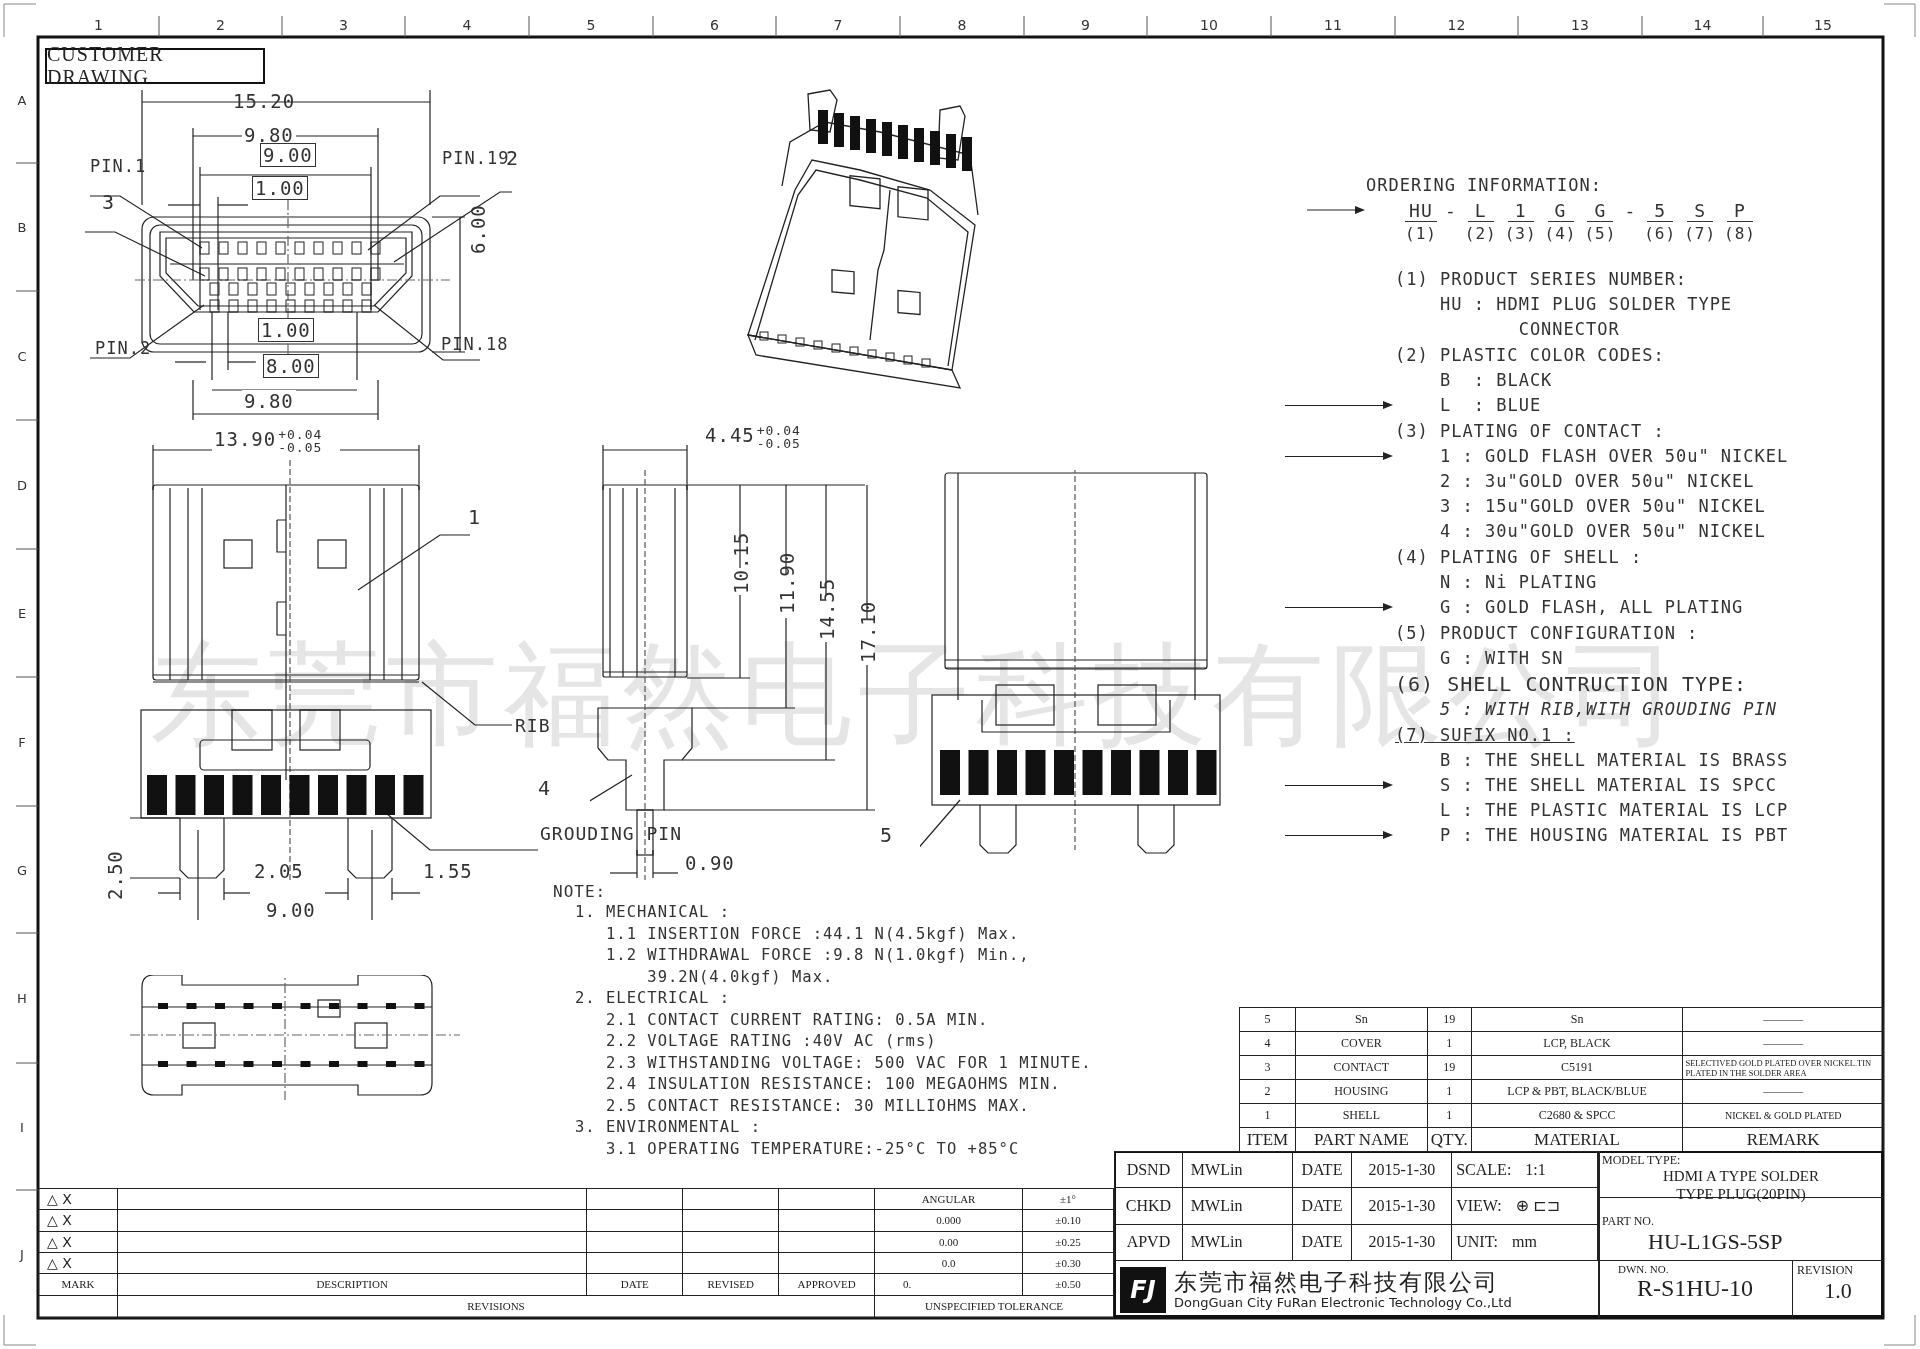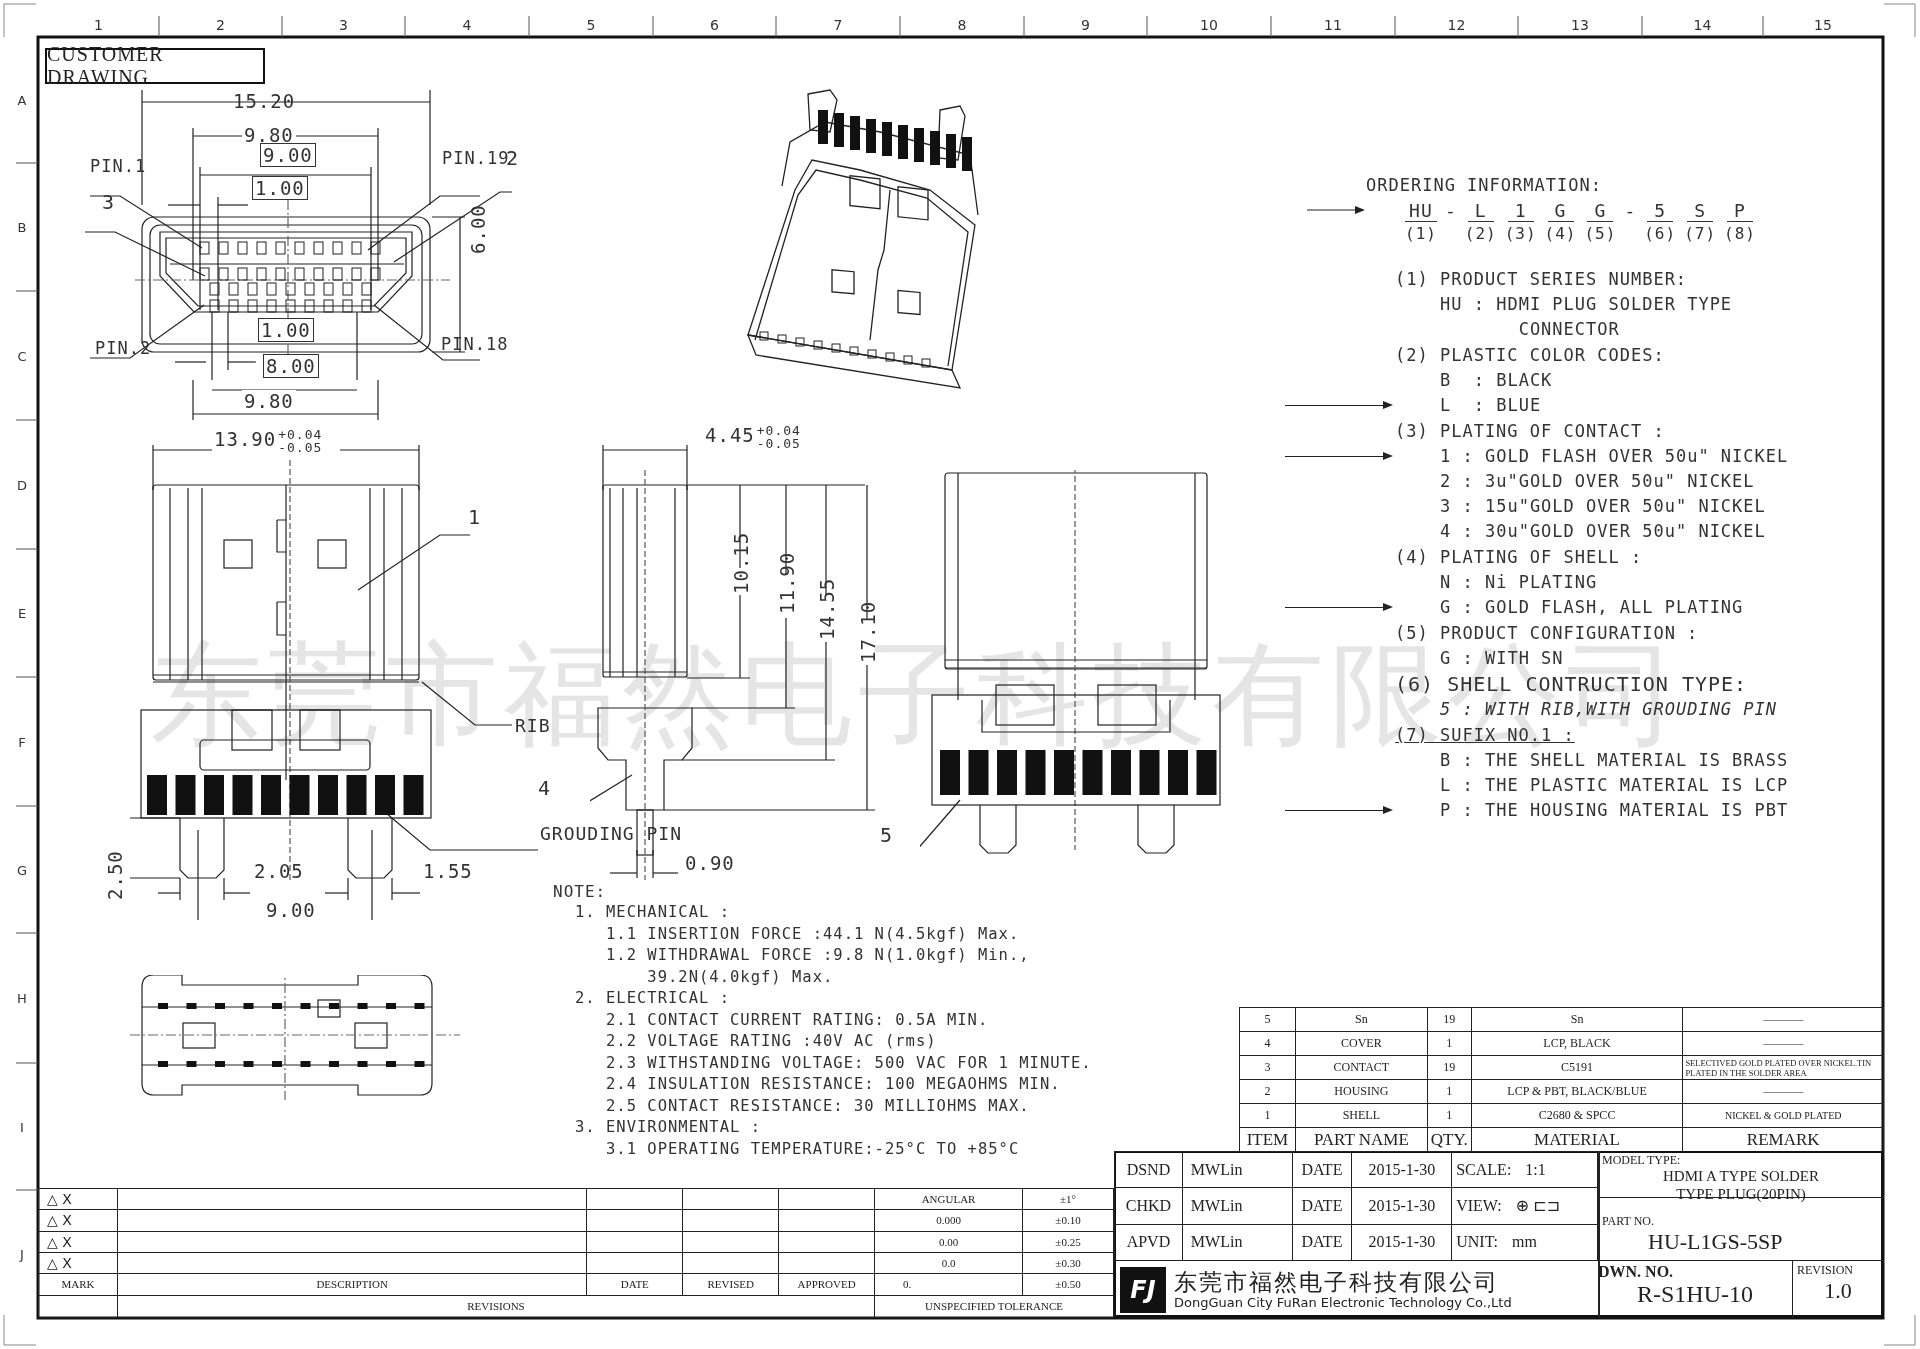--- a/index.html
+++ b/index.html
@@ -469,20 +469,23 @@
     <div style="position:relative;padding-left:45px;line-height:25px;"><span class="cad" style="font-size:17px;white-space:pre;">N : Ni PLATING</span></div>
     <div style="position:relative;padding-left:45px;line-height:25px;"><span style="position:absolute;left:-110px;top:12px;width:100px;height:1px;background:#222;">
         <span style="position:absolute;right:-8px;top:-4px;border-left:10px solid #222;border-top:4px solid transparent;border-bottom:4px solid transparent;"></span>
       </span><span class="cad" style="font-size:17px;white-space:pre;">G : GOLD FLASH, ALL PLATING</span></div>
     <div class="cad" style="font-size:17px;line-height:26px;white-space:pre;">(5) PRODUCT CONFIGURATION :</div>
     <div style="position:relative;padding-left:45px;line-height:25px;"><span class="cad" style="font-size:17px;white-space:pre;">G : WITH SN</span></div>
     <div class="cad" style="font-size:20px;line-height:26px;white-space:pre;">(6) SHELL CONTRUCTION TYPE:</div>
     <div style="position:relative;padding-left:45px;line-height:25px;font-style:italic;"><span class="cad" style="font-size:17px;white-space:pre;">5 : WITH RIB,WITH GROUDING PIN</span></div>
     <div class="cad" style="font-size:17px;line-height:26px;white-space:pre;text-decoration:underline;">(7) SUFIX NO.1 :</div>
     <div style="position:relative;padding-left:45px;line-height:25px;"><span class="cad" style="font-size:17px;white-space:pre;">B : THE SHELL MATERIAL IS BRASS</span></div>
+    <div style="position:relative;padding-left:45px;line-height:25px;"><span style="position:absolute;left:-110px;top:12px;width:100px;height:1px;background:#222;">
+        <span style="position:absolute;right:-8px;top:-4px;border-left:10px solid #222;border-top:4px solid transparent;border-bottom:4px solid transparent;"></span>
+      </span><span class="cad" style="font-size:17px;white-space:pre;">S : THE SHELL MATERIAL IS SPCC</span></div>
     <div style="position:relative;padding-left:45px;line-height:25px;"><span class="cad" style="font-size:17px;white-space:pre;">L : THE PLASTIC MATERIAL IS LCP</span></div>
     <div style="position:relative;padding-left:45px;line-height:25px;"><span style="position:absolute;left:-110px;top:12px;width:100px;height:1px;background:#222;">
         <span style="position:absolute;right:-8px;top:-4px;border-left:10px solid #222;border-top:4px solid transparent;border-bottom:4px solid transparent;"></span>
       </span><span class="cad" style="font-size:17px;white-space:pre;">P : THE HOUSING MATERIAL IS PBT</span></div>
   </div>
 
 <div class="abs cad" style="left:553px;top:882px;font-size:16px;">NOTE:</div>
 <div class="abs" id="note-lines" style="left:575px;top:902px;">
     <div class="cad" style="font-size:15.5px;line-height:21.5px;white-space:pre;">1. MECHANICAL :</div>
     <div class="cad" style="font-size:15.5px;line-height:21.5px;white-space:pre;">   1.1 INSERTION FORCE :44.1 N(4.5kgf) Max.</div>
@@ -596,21 +599,21 @@
 </div>
 <div class="abs" style="left:1598px;top:1151px;width:1.5px;height:167px;background:#222;"></div>
 <div class="abs" style="left:1114px;top:1261px;width:484px;height:57px;display:flex;align-items:center;">
   <div style="width:46px;height:46px;margin:0 8px 0 6px;background:#111;color:#fff;font:bold 24px 'DejaVu Sans',sans-serif;display:flex;align-items:center;justify-content:center;font-style:italic;">FJ</div>
   <div>
     <div style="font-family:'DejaVu Serif',serif;font-size:23px;letter-spacing:2px;line-height:26px;color:#222;">东莞市福然电子科技有限公司</div>
     <div style="font-family:'DejaVu Sans',sans-serif;font-size:13px;color:#222;">DongGuan City FuRan Electronic Technology Co.,Ltd</div>
   </div>
 </div>
 <div class="abs" style="left:1598px;top:1261px;width:195px;height:57px;border-right:1.5px solid #222;box-sizing:border-box;font-family:'Liberation Serif',serif;">
-  <div style="font-size:16px;margin:2px 0 0 0;font-weight:bold;">DWN. NO.</div>
+  <div style="font-size:11px;margin:2px 0 0 20px;">DWN. NO.</div>
   <div style="font-size:24px;text-align:center;">R-S1HU-10</div>
 </div>
 <div class="abs" style="left:1793px;top:1261px;width:90px;height:57px;font-family:'Liberation Serif',serif;">
   <div style="font-size:12px;margin:2px 0 0 4px;">REVISION</div>
   <div style="font-size:22px;text-align:center;">1.0</div>
 </div>
 
 <table class="tbl" id="rev-table" style="left:38px;top:1188px;width:1076px;height:130px;font-size:11px;border-top:1.5px solid #111;">
   <colgroup>
       <col style="width:79px">

